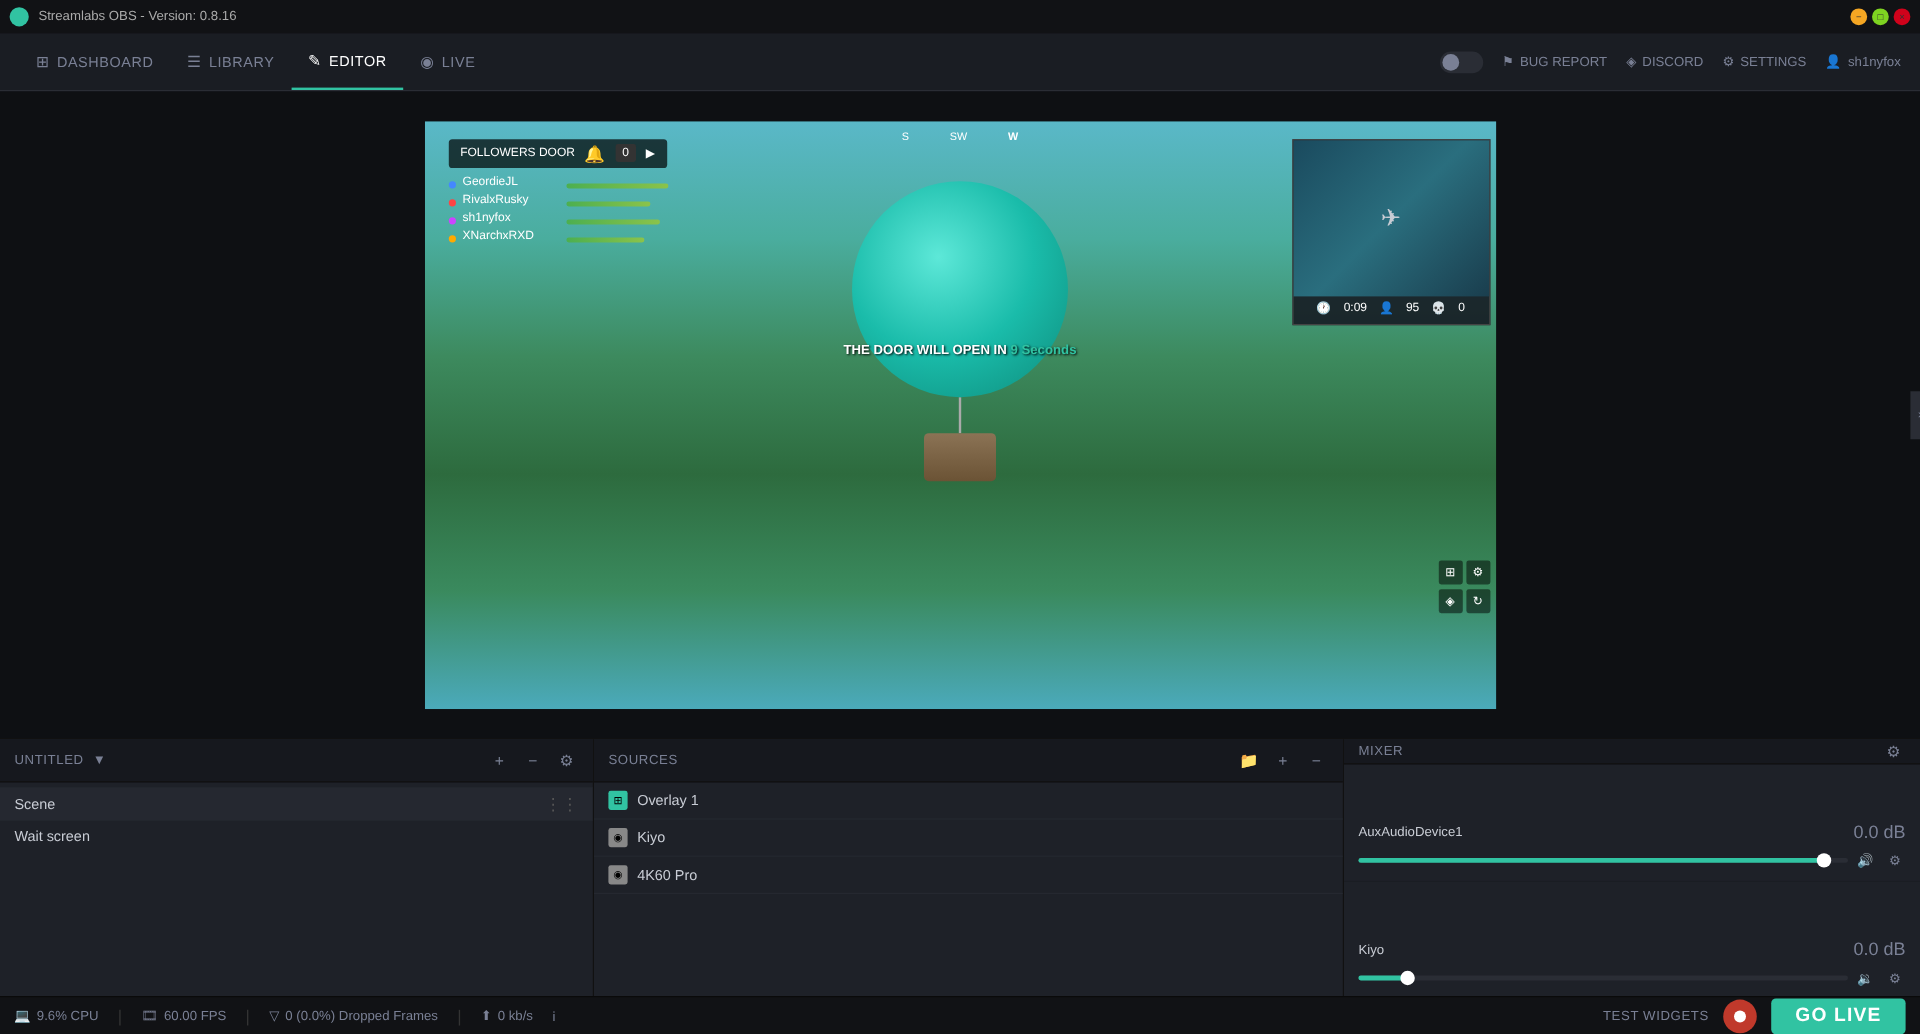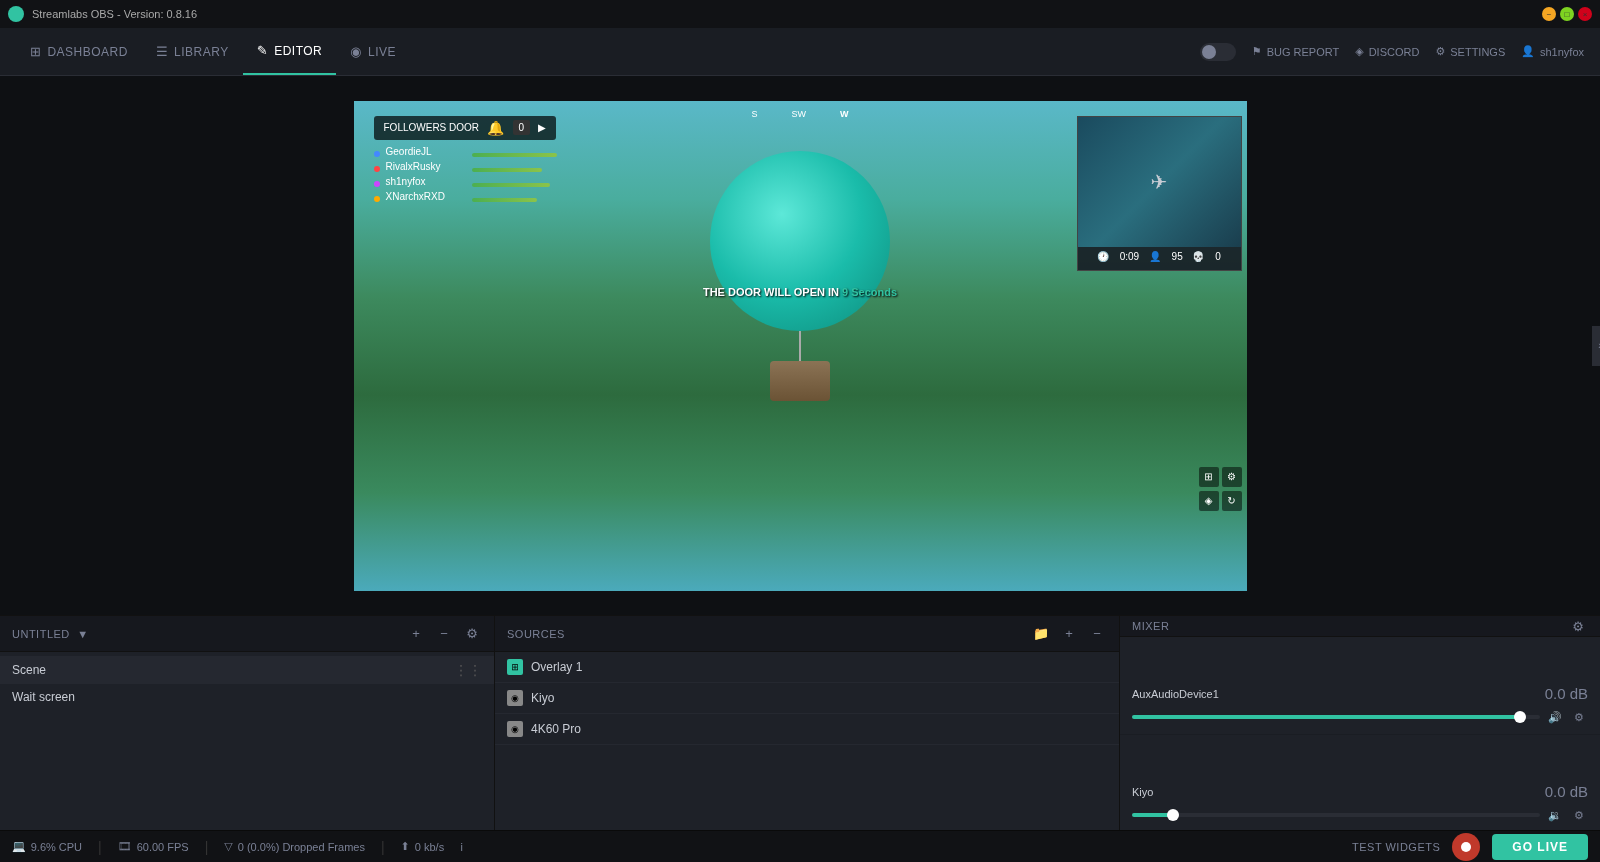--- a/index.html
+++ b/index.html
@@ -546,21 +546,21 @@
     }
     .record-dot {
       width: 10px;
       height: 10px;
       background: #fff;
       border-radius: 50%;
     }
     .go-live-btn {
       background: #31c3a2;
       color: #fff;
-      font-size: 12px;
+      font-size: 16px;
       font-weight: bold;
       padding: 6px 20px;
       border-radius: 4px;
       cursor: pointer;
       text-transform: uppercase;
       letter-spacing: 1px;
     }
 
     
     .compass-area {

